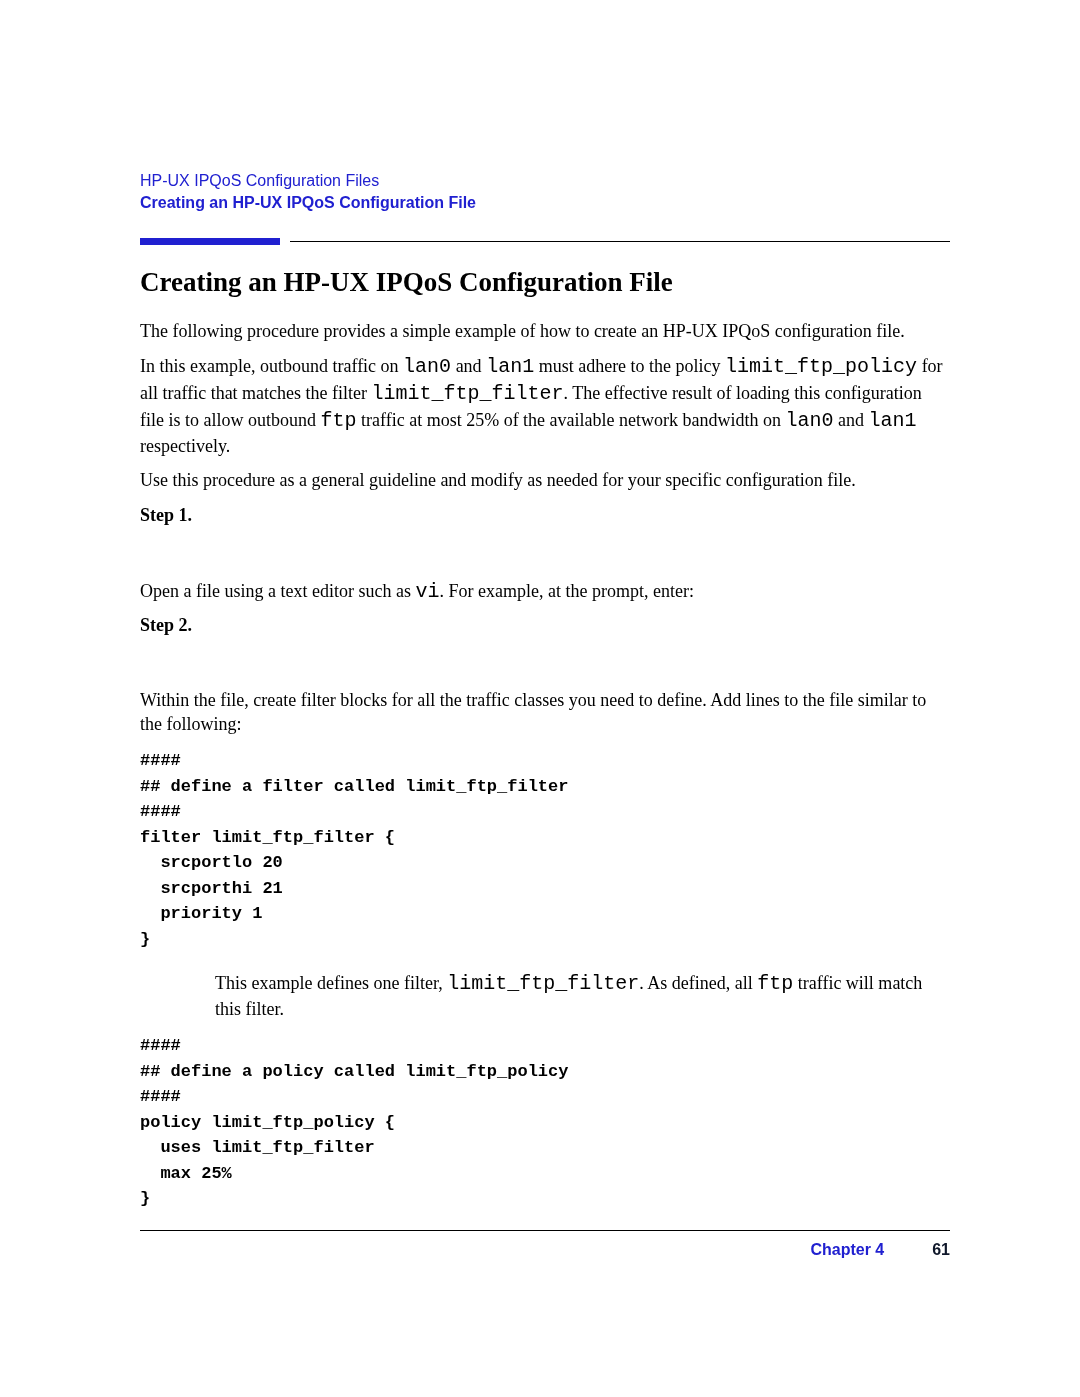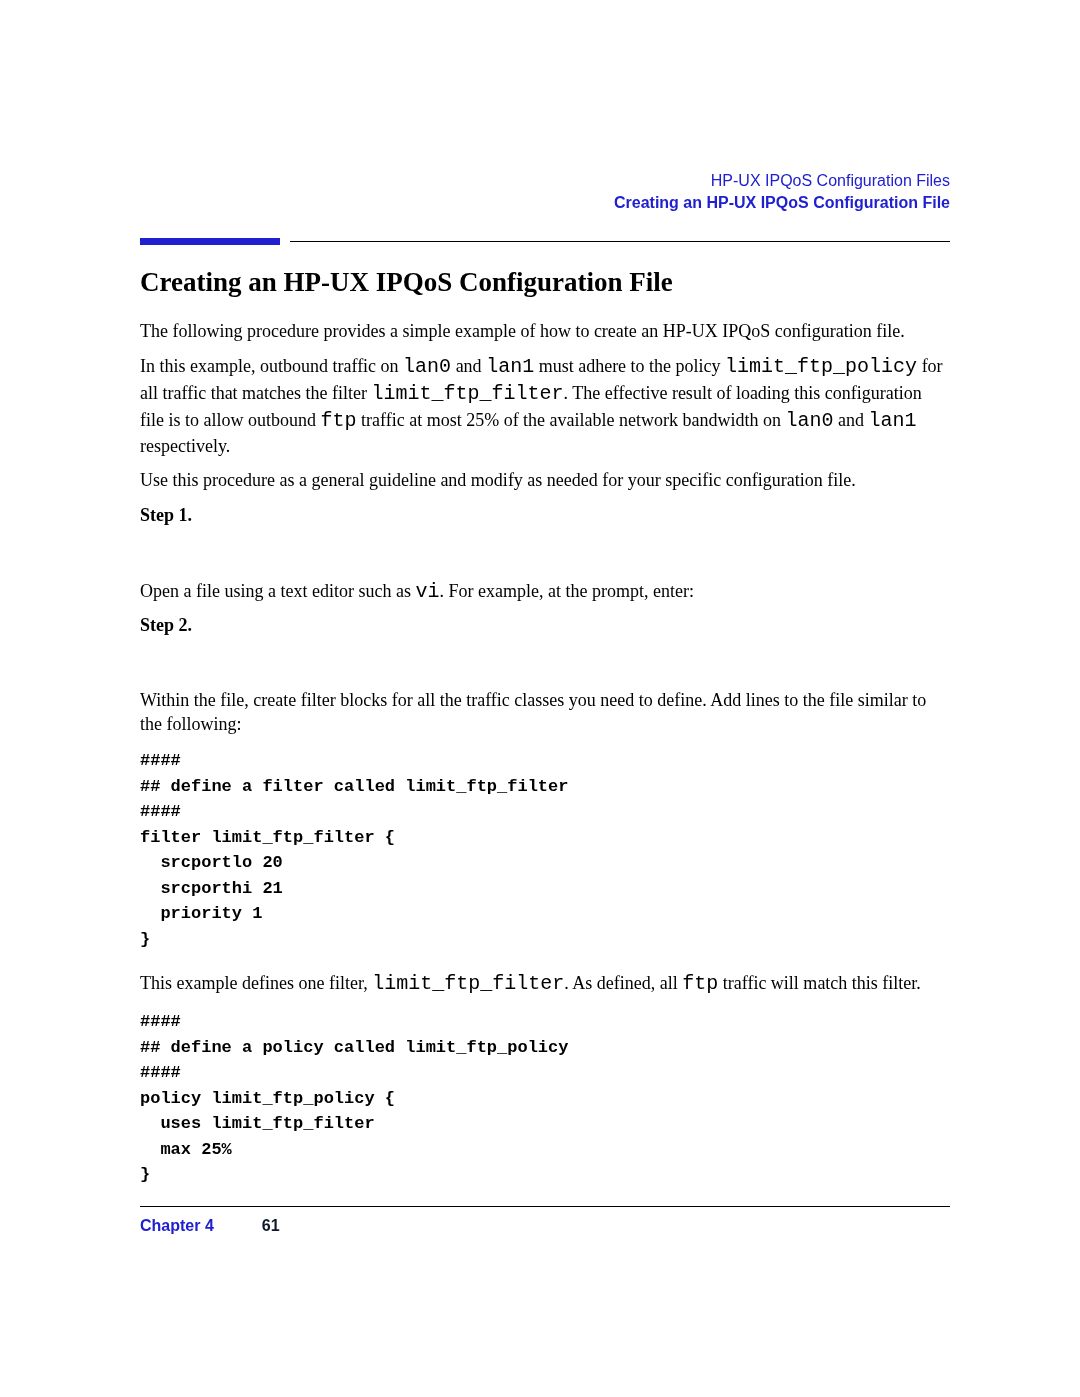--- a/index.html
+++ b/index.html
@@ -10,21 +10,21 @@
       color: #000;
       background: #fff;
       width: 1080px;
       height: 1397px;
       position: relative;
     }
     .page {
       padding: 170px 130px 60px 140px;
     }
     .running-header {
-      text-align: right;
+      text-align: left;
       margin-bottom: 28px;
     }
     .rh-line1 {
       color: #2020d0;
       font-family: Arial, Helvetica, sans-serif;
       font-size: 16px;
     }
     .rh-line2 {
       color: #2020d0;
       font-family: Arial, Helvetica, sans-serif;
@@ -60,36 +60,36 @@
       display: flex;
       align-items: flex-start;
       margin-bottom: 8px;
       flex-direction: column;
     }
     .step-label {
       flex: 0 0 75px;
       font-weight: bold;
     }
     .step-body { flex: 1; }
-    .step-indent { }
+    .step-indent { margin-left: 75px; }
     pre.codeblock {
       font-family: "Courier New", Courier, monospace;
       font-size: 17px;
       font-weight: bold;
       white-space: pre;
       margin: 12px 0 18px 0;
       line-height: 1.5;
     }
     .footer-rule {
       border-top: 1.5px solid #000;
       margin: 0;
     }
     .footer {
       display: flex;
-      justify-content: flex-start;
+      justify-content: flex-end;
       font-family: Arial, Helvetica, sans-serif;
       font-size: 16px;
       font-weight: bold;
       margin-top: 8px;
     }
     .footer .chap { color: #2020d0; }
     .footer .pn { color: #0f172a; margin-left: 48px; }
     .body-block { margin-bottom: 10px; }
   </style>
 </head>

